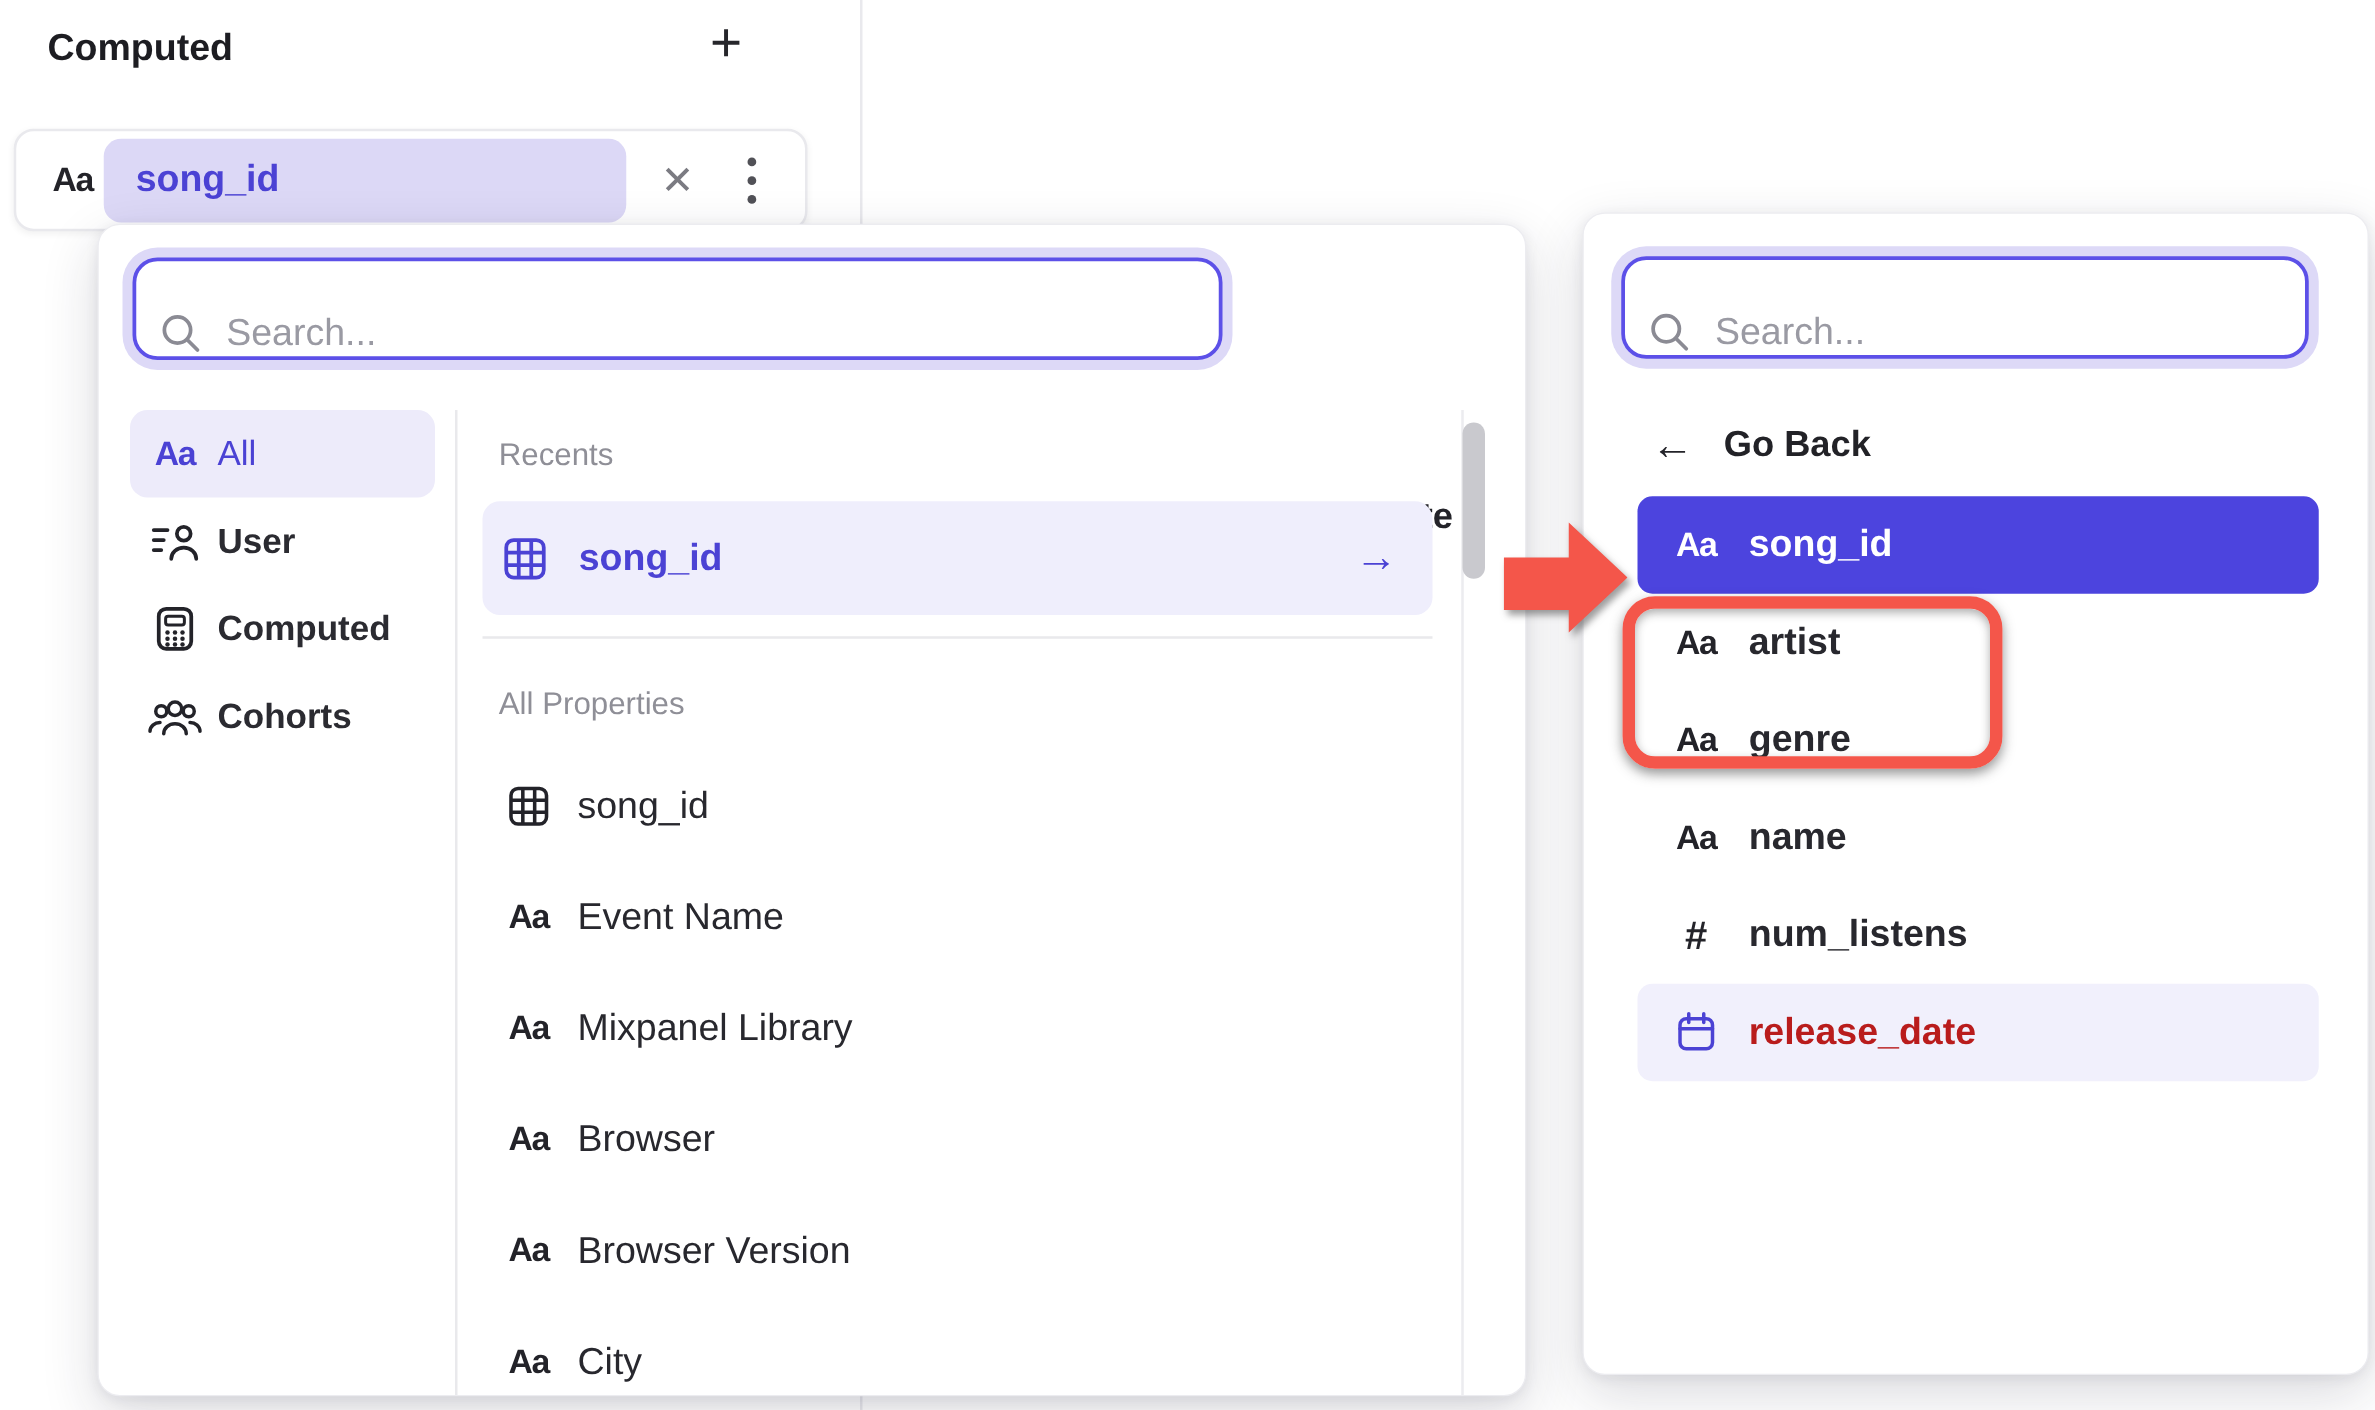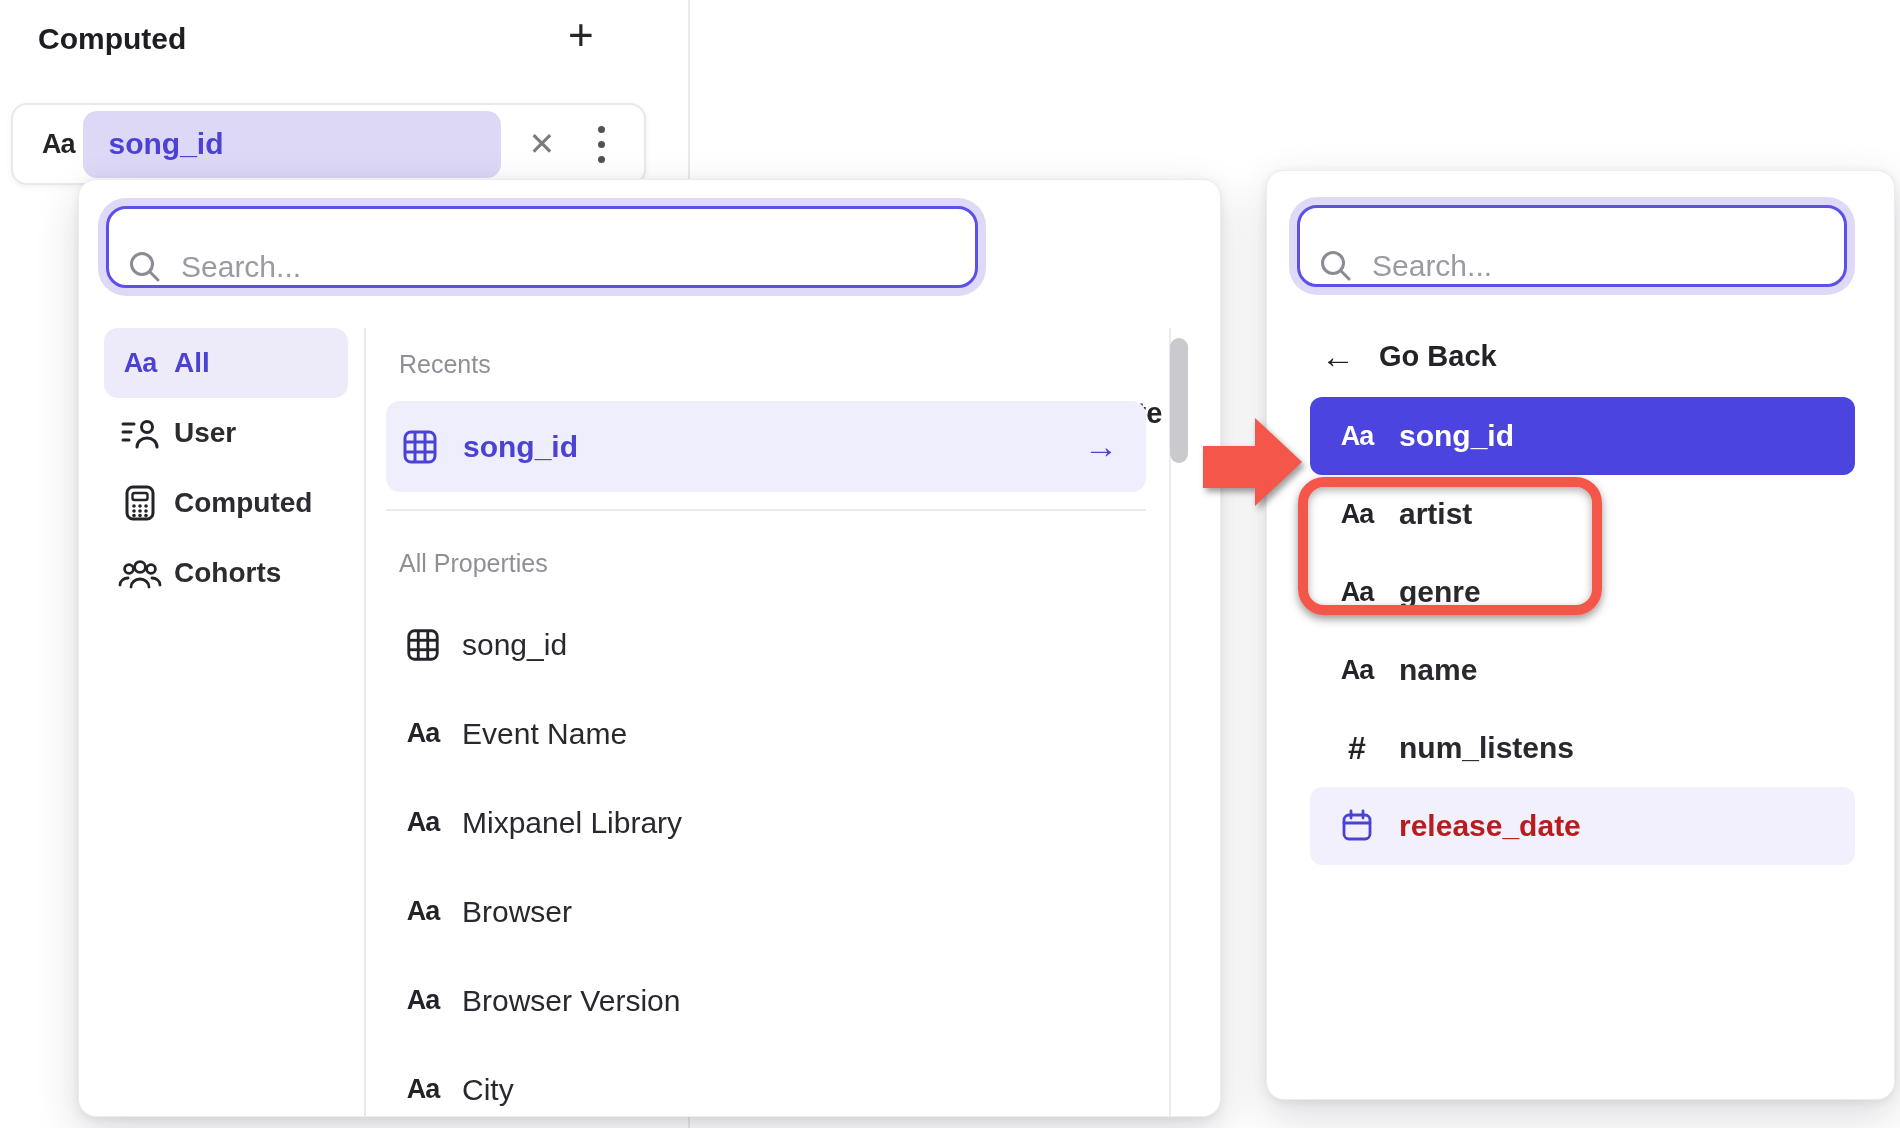--- a/index.html
+++ b/index.html
@@ -46,21 +46,21 @@
   .create-btn{position:absolute;left:957px;top:215px;display:flex;align-items:center;gap:15px;cursor:pointer;}
   .create-plus{font-size:36px;font-weight:400;color:#232329;line-height:1;}
   .create-label{font-size:29px;font-weight:600;color:#232329;}
 
   
   .cats{position:absolute;left:25px;top:148px;width:244px;display:flex;flex-direction:column;}
   .cat{height:70px;display:flex;align-items:center;border-radius:14px;cursor:pointer;}
   .cat .cicon{width:44px;margin-left:14px;display:flex;align-items:center;justify-content:center;}
   .cat .clabel{margin-left:12px;font-size:28px;font-weight:600;color:#2b2b31;}
   .cat.selected{background:#edebfa;}
-  .cat.selected .clabel{color:#4b42d4;font-weight:700;}
+  .cat.selected .clabel{color:#4b42d4;font-weight:400;}
   .aa{font-weight:700;letter-spacing:-1px;font-size:27px;color:#232329;}
   .aa.indigo{color:#4b42d4;}
   .aa.white{color:#ffffff;}
   .v-divider{position:absolute;left:285px;top:148px;width:2px;height:788px;background:#e9e9ec;}
 
   
   .sec-label{position:absolute;left:320px;font-size:25px;font-weight:500;color:#8f8f97;}
   .recents-label{top:170px;}
   .allprops-label{top:369px;}
   .recent-row{position:absolute;left:307px;top:221px;width:760px;height:91px;background:#efeefc;

